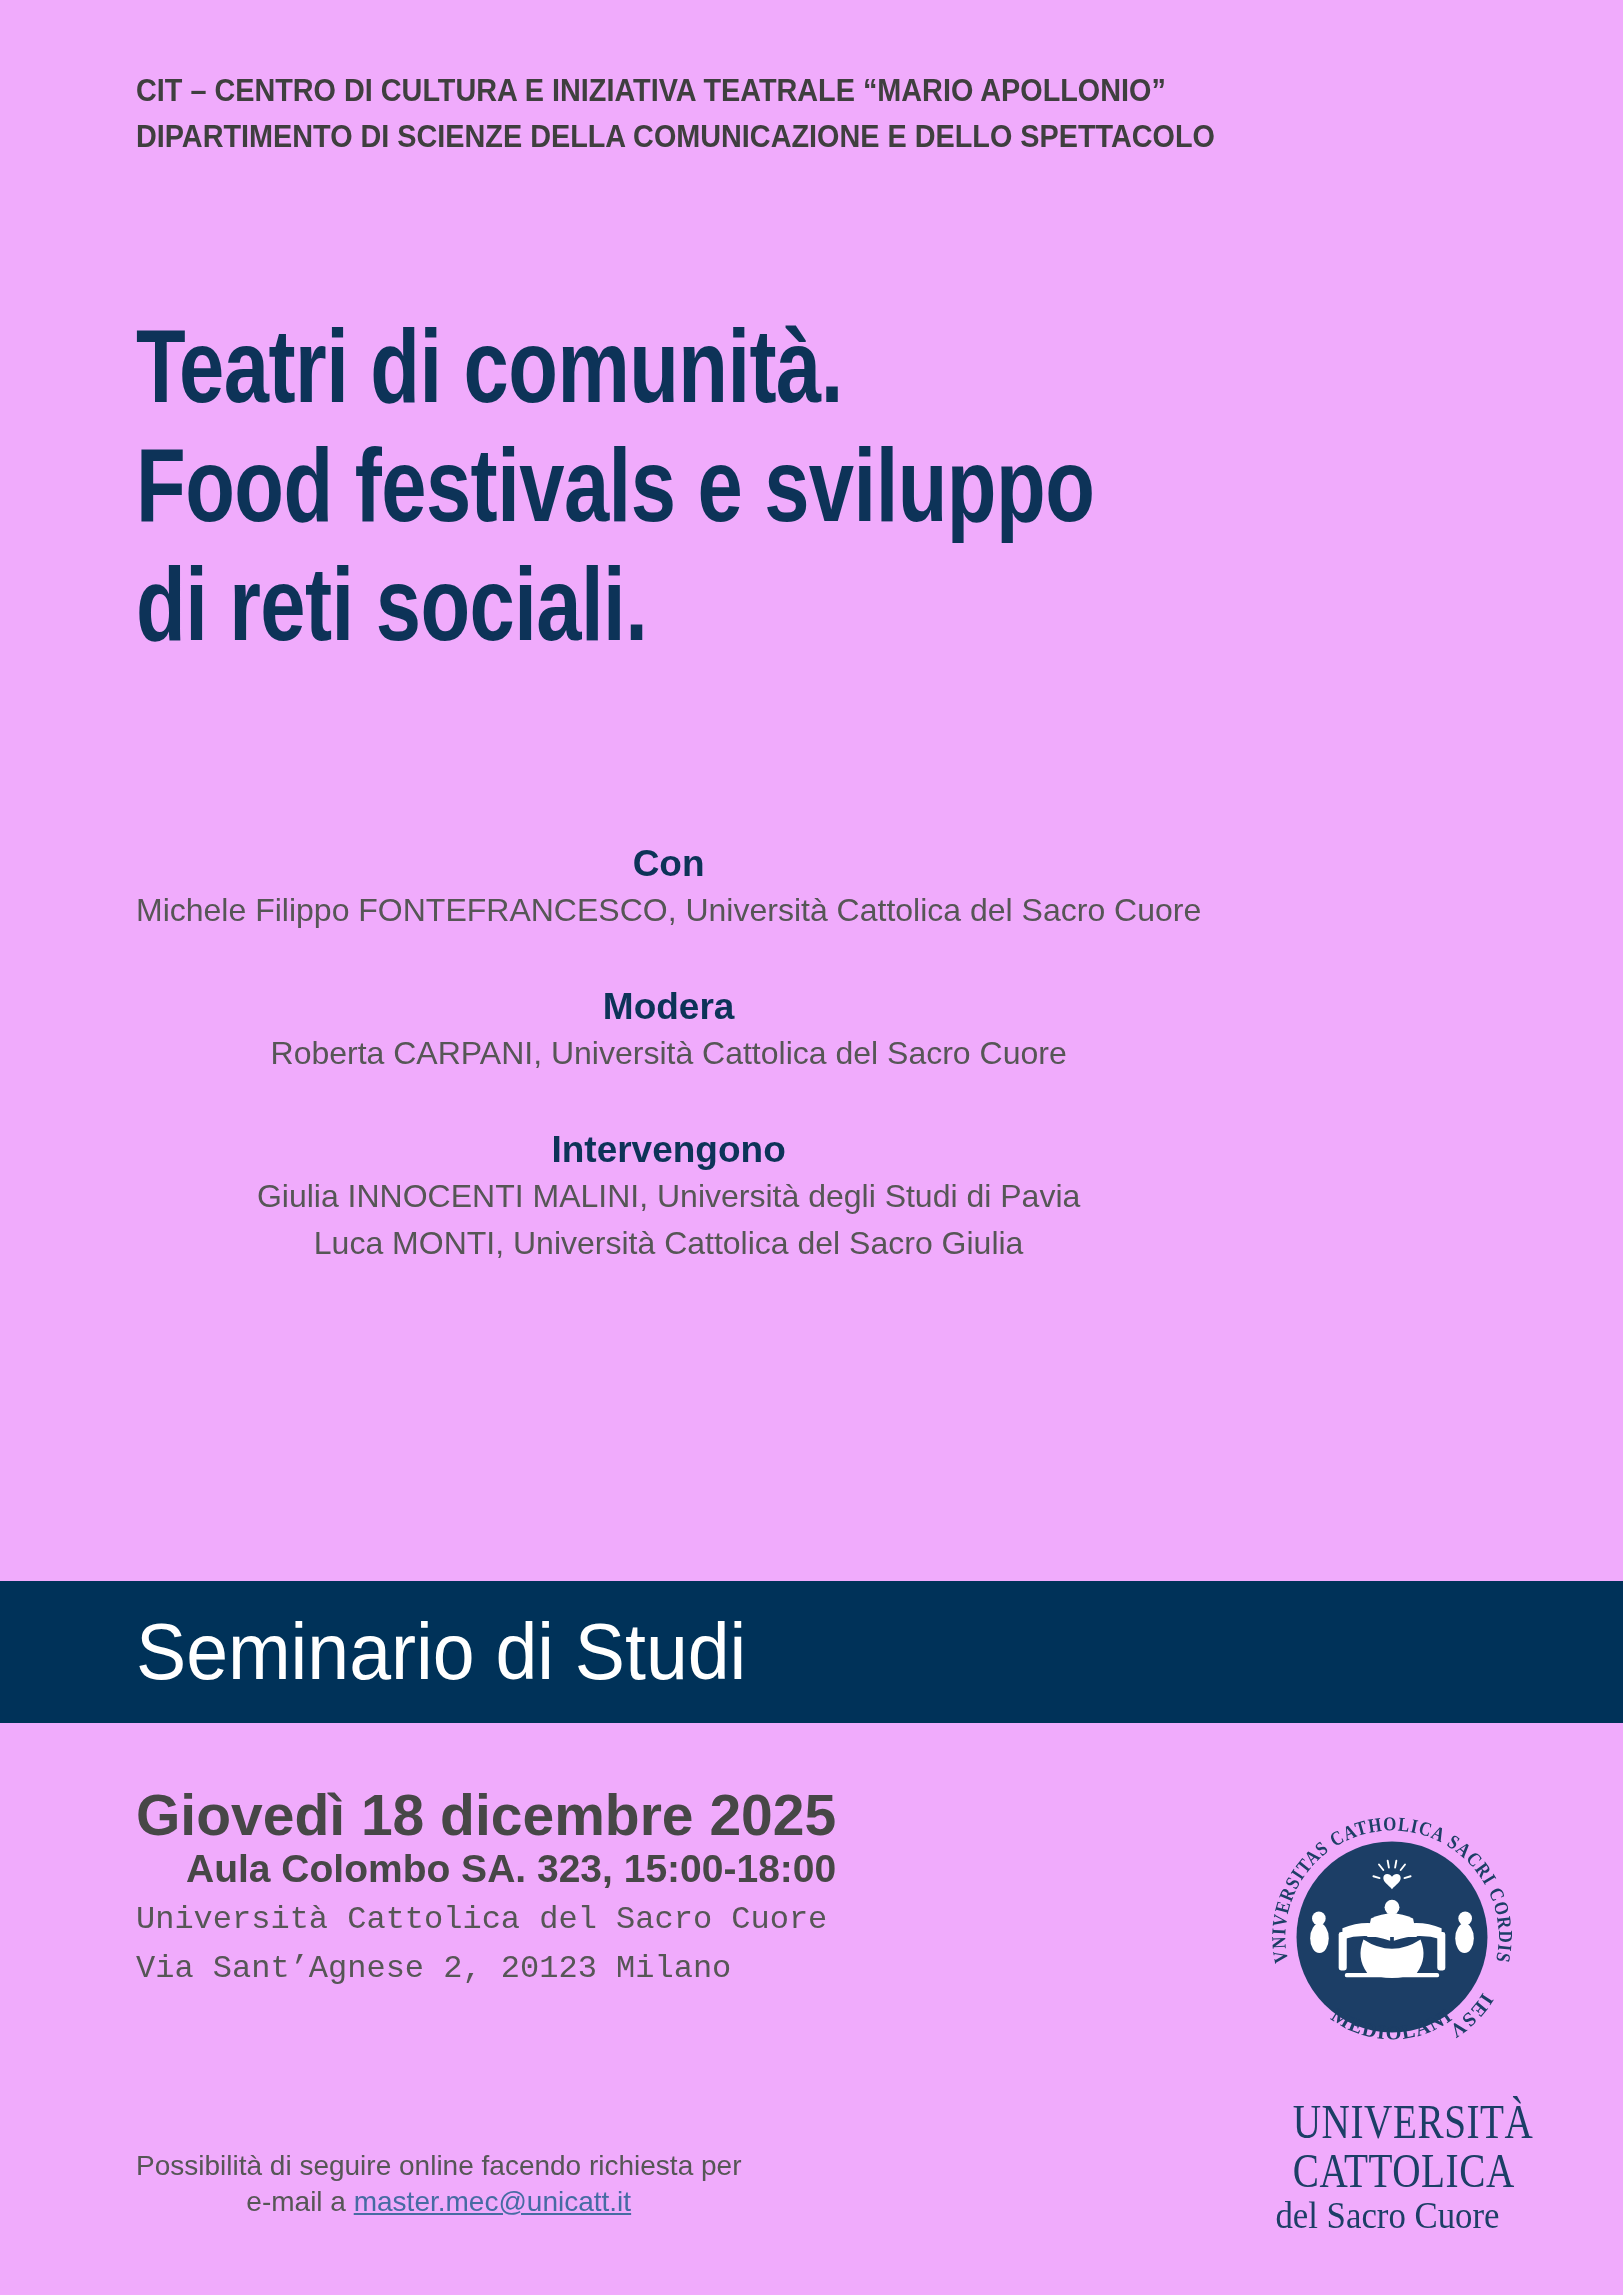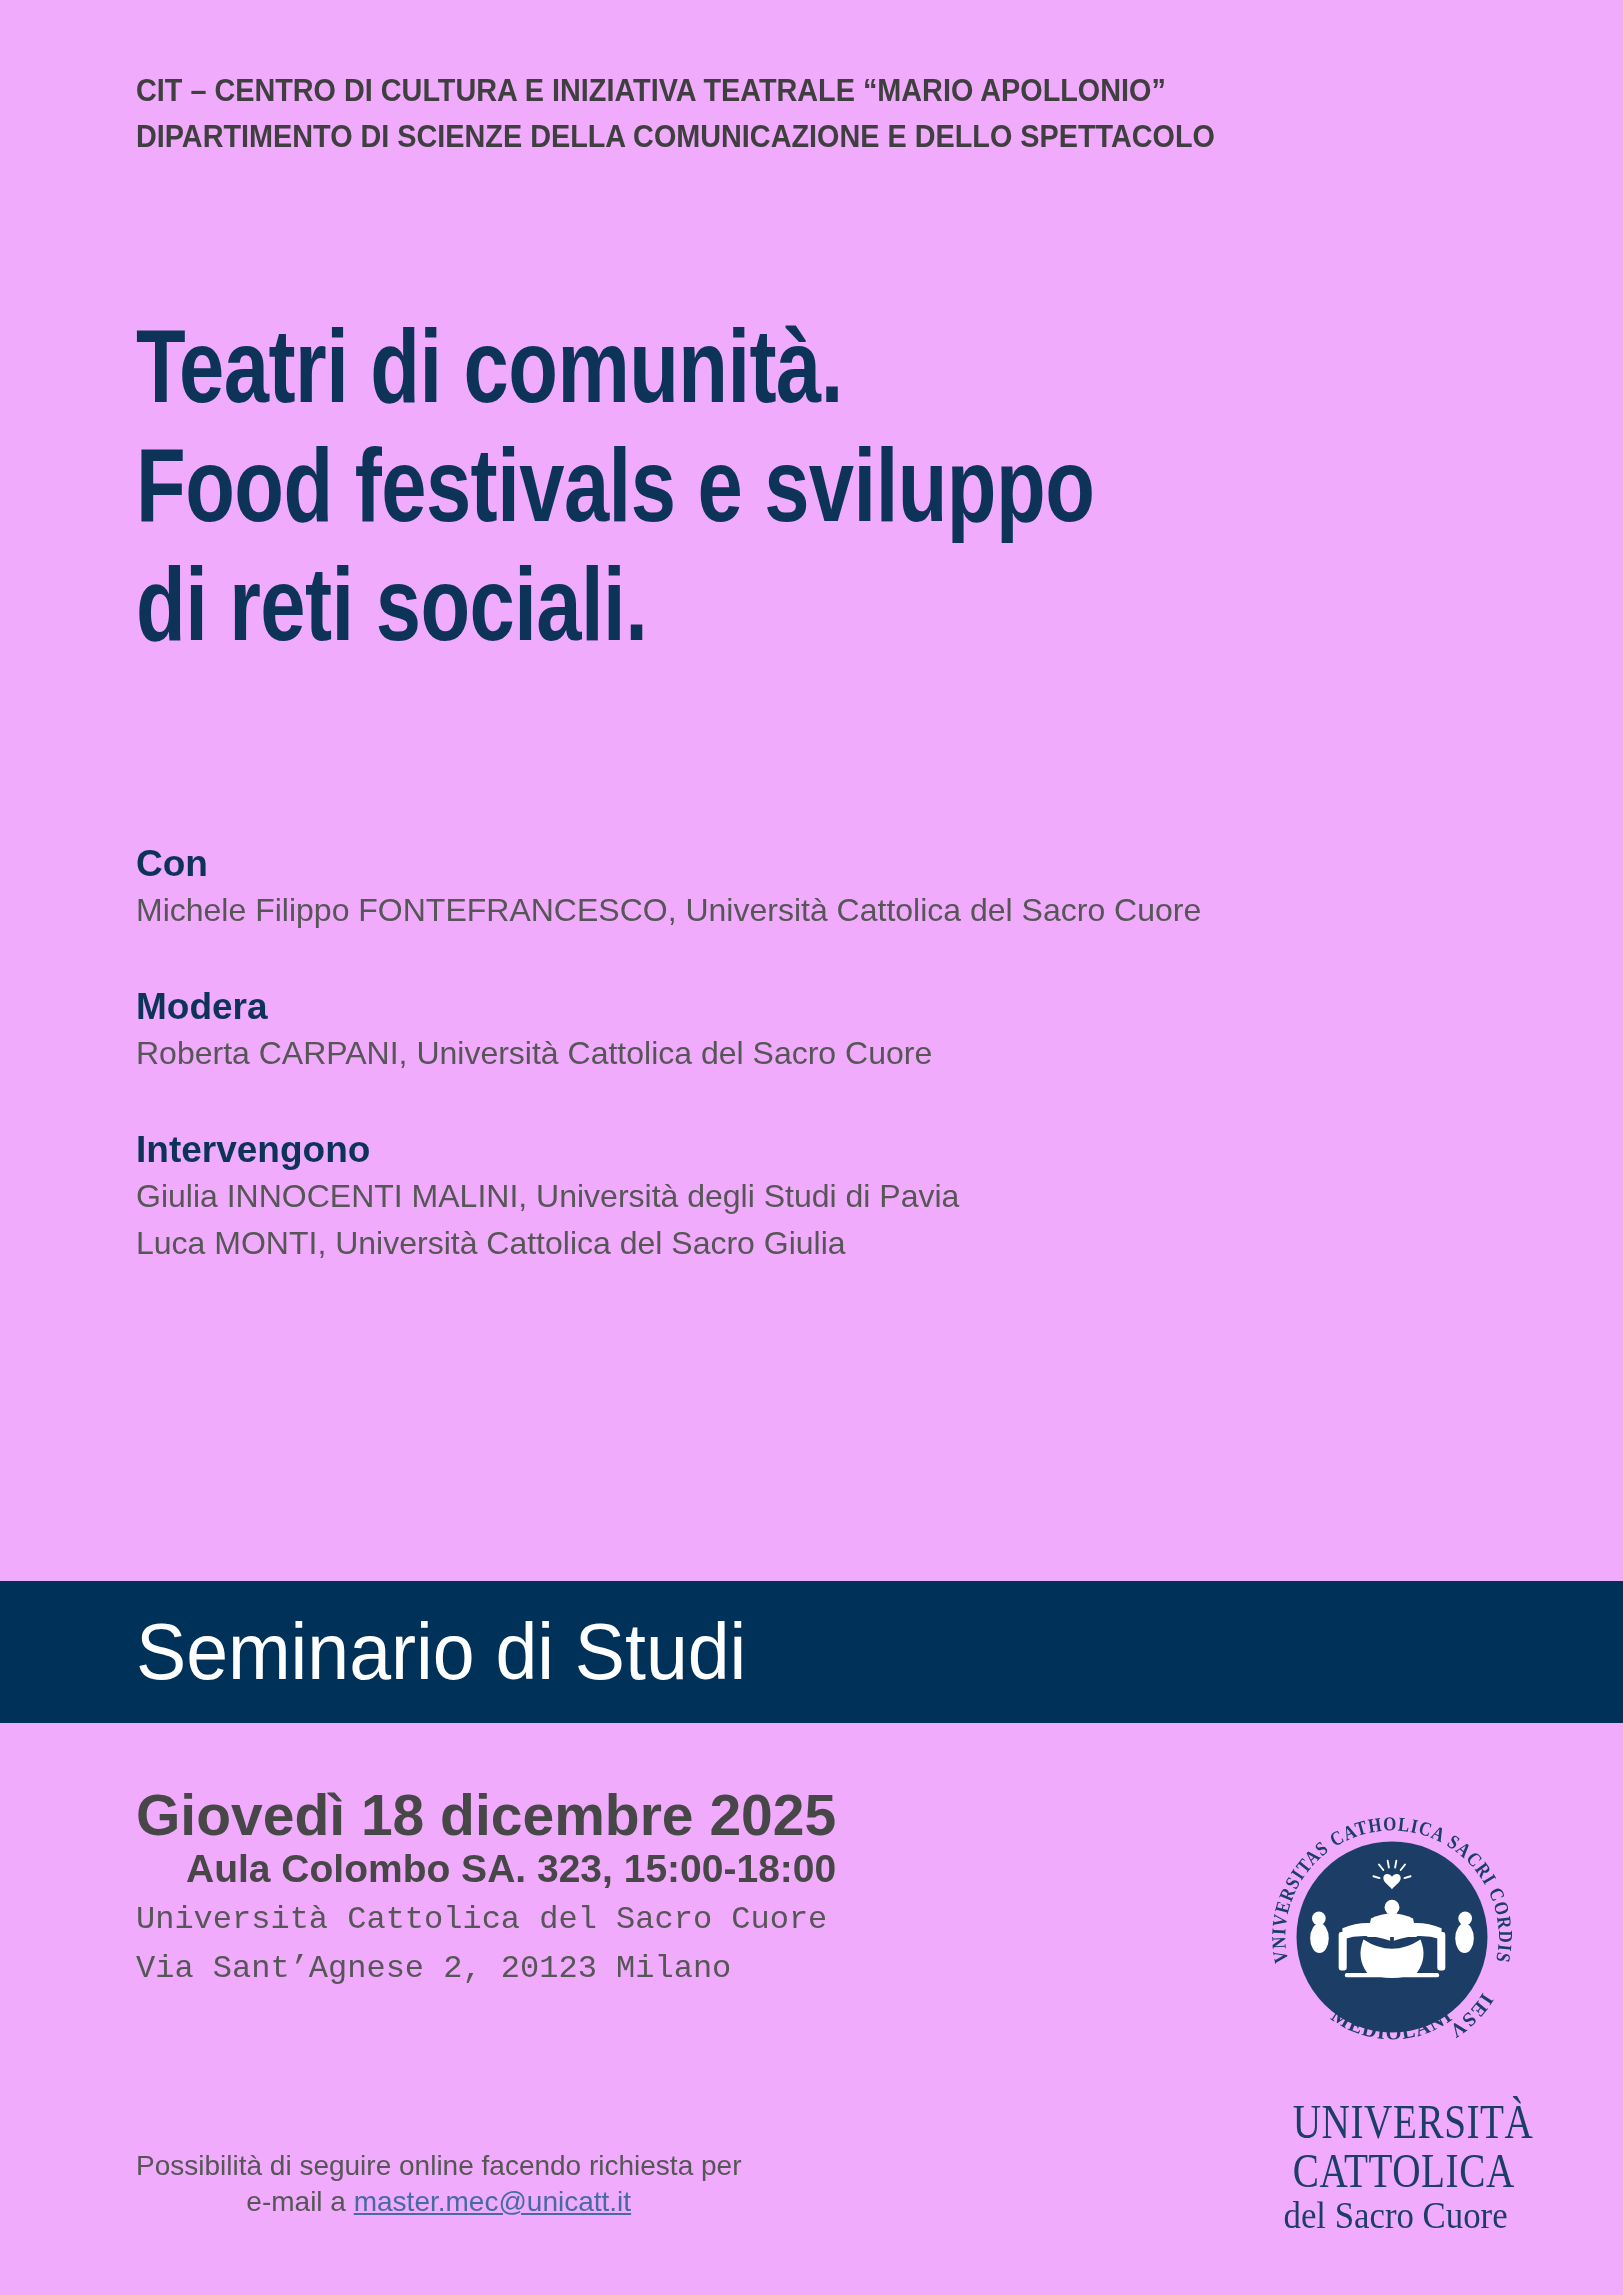--- a/index.html
+++ b/index.html
@@ -14,21 +14,21 @@
     transform:scaleX(0.90); transform-origin:0 0; white-space:nowrap;
   }
   
   .title {
     position:absolute; left:136px; top:307px; margin:0;
     font-size:103px; line-height:119px; font-weight:bold; color:#0d3358;
     letter-spacing:-0.7px; transform:scaleX(0.79); transform-origin:0 0; white-space:nowrap;
   }
   
   .sections { position:absolute; left:136px; top:841px; }
-  .sections section { margin:0 0 50px 0; }
+  .sections section { margin:0 0 50px 0;text-align:center; }
   .sec-label { margin:0; font-size:37px; line-height:46px; font-weight:bold; color:#0d3358; }
   .sec-line  { margin:0; font-size:32px; line-height:47px; font-weight:normal; color:#565656; white-space:nowrap; }
   
   .banner { position:absolute; left:0; top:1581px; width:1623px; height:142px; background:#003259; }
   .banner-text {
     position:absolute; left:136px; top:0; height:142px; line-height:142px;
     font-size:80px; font-weight:normal; color:#ffffff;
     transform:scaleX(0.94); transform-origin:0 50%; white-space:nowrap;
   }
   
@@ -42,21 +42,21 @@
   
   .seal { position:absolute; left:1268px; top:1813px; width:248px; height:248px; }
   .seal-ring {
     fill:#1c3e66; font-family:"Liberation Serif", serif;
     font-size:32px; letter-spacing:2px; font-weight:bold;
   }
   .seal-fig { fill:#ffffff; }
   .seal-ray { stroke:#ffffff; stroke-width:3; stroke-linecap:round; }
   
   .wordmark {
-    position:absolute; left:1268px; top:2097px; width:247px; text-align:right;
+    position:absolute; left:1268px; top:2097px; width:247px; text-align:left;
     color:#1c3e66; font-family:"Liberation Serif", serif;
   }
   .wm-caps  { font-size:49px; line-height:49px; white-space:nowrap; transform:scaleX(0.80); letter-spacing:0.7px; }
   .wm-small { font-size:37px; line-height:42px; white-space:nowrap; transform:scaleX(0.94); }
 </style>
 </head>
 <body>
 
 <div class="page">
 

